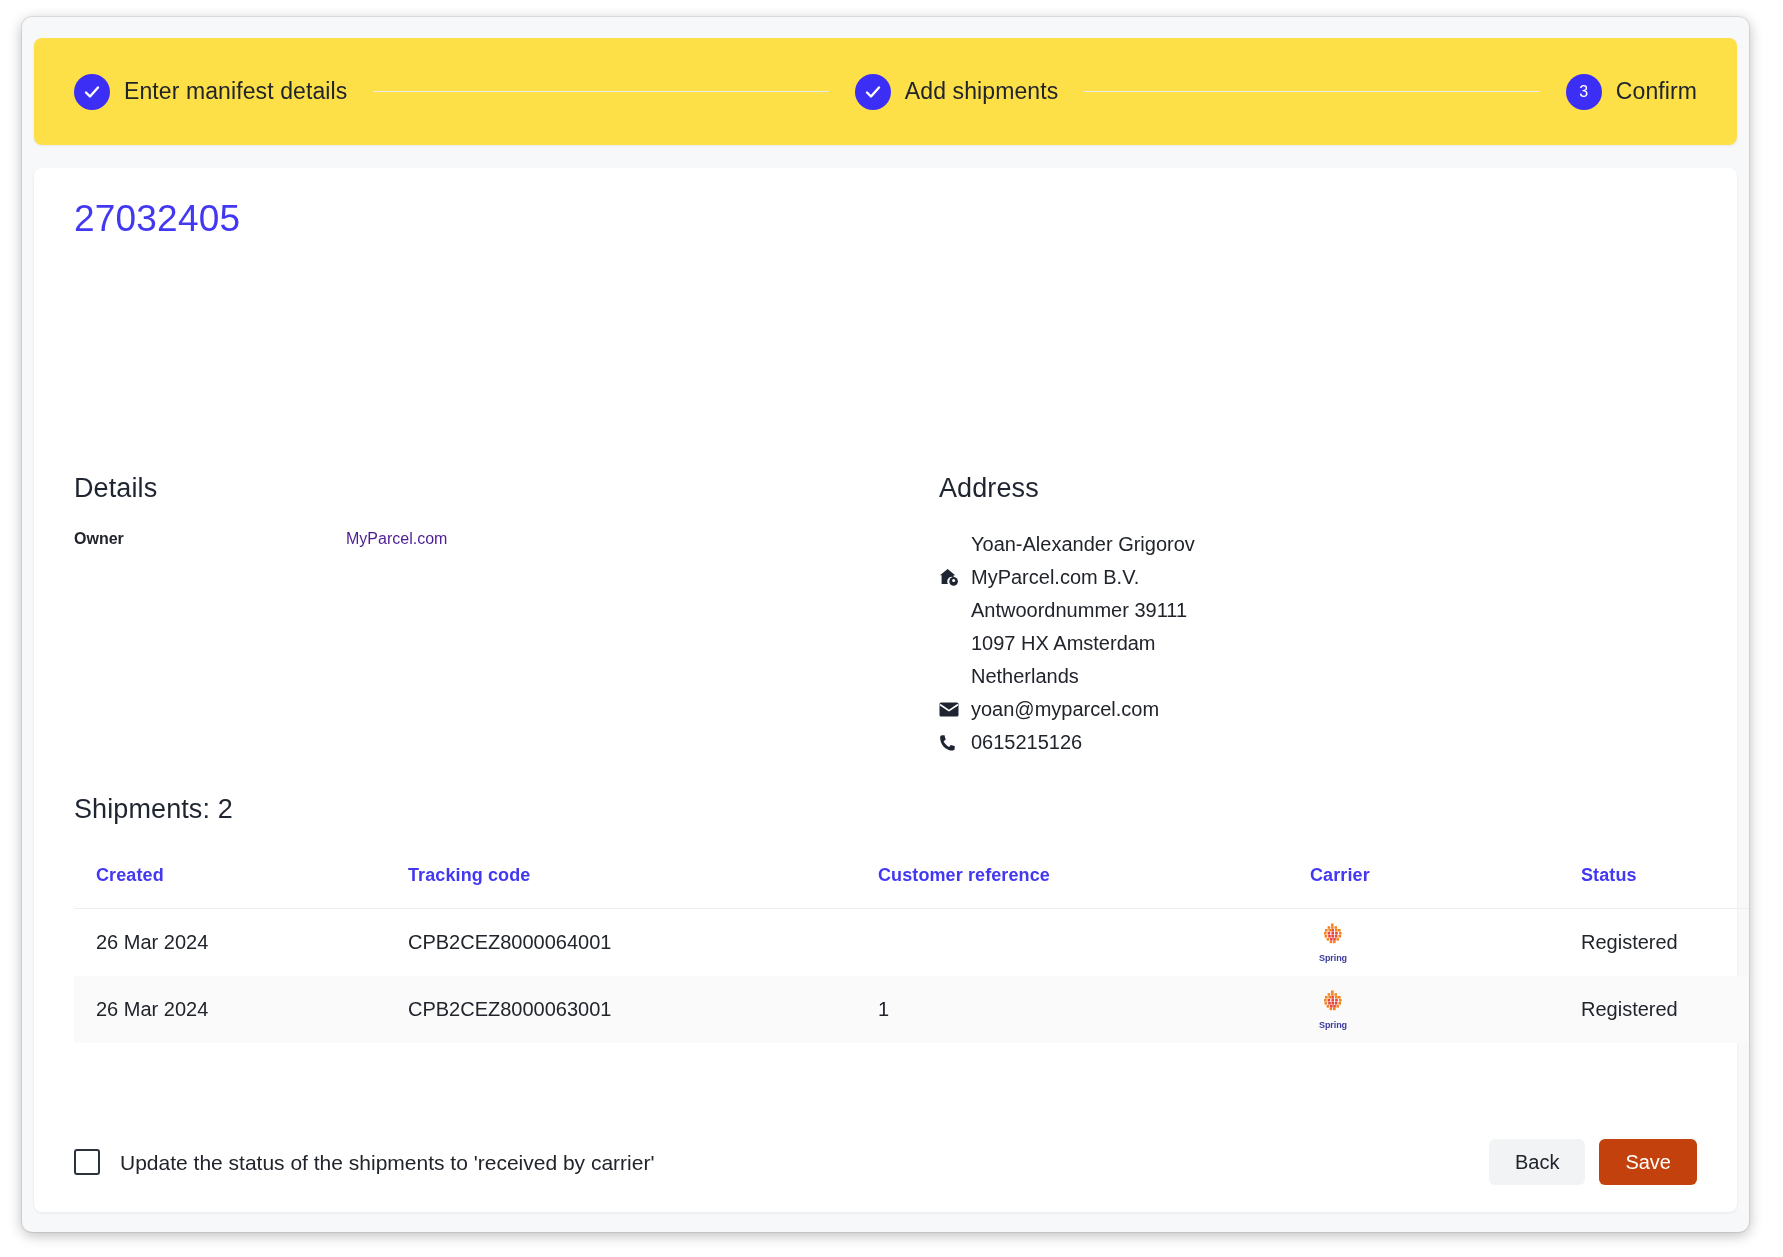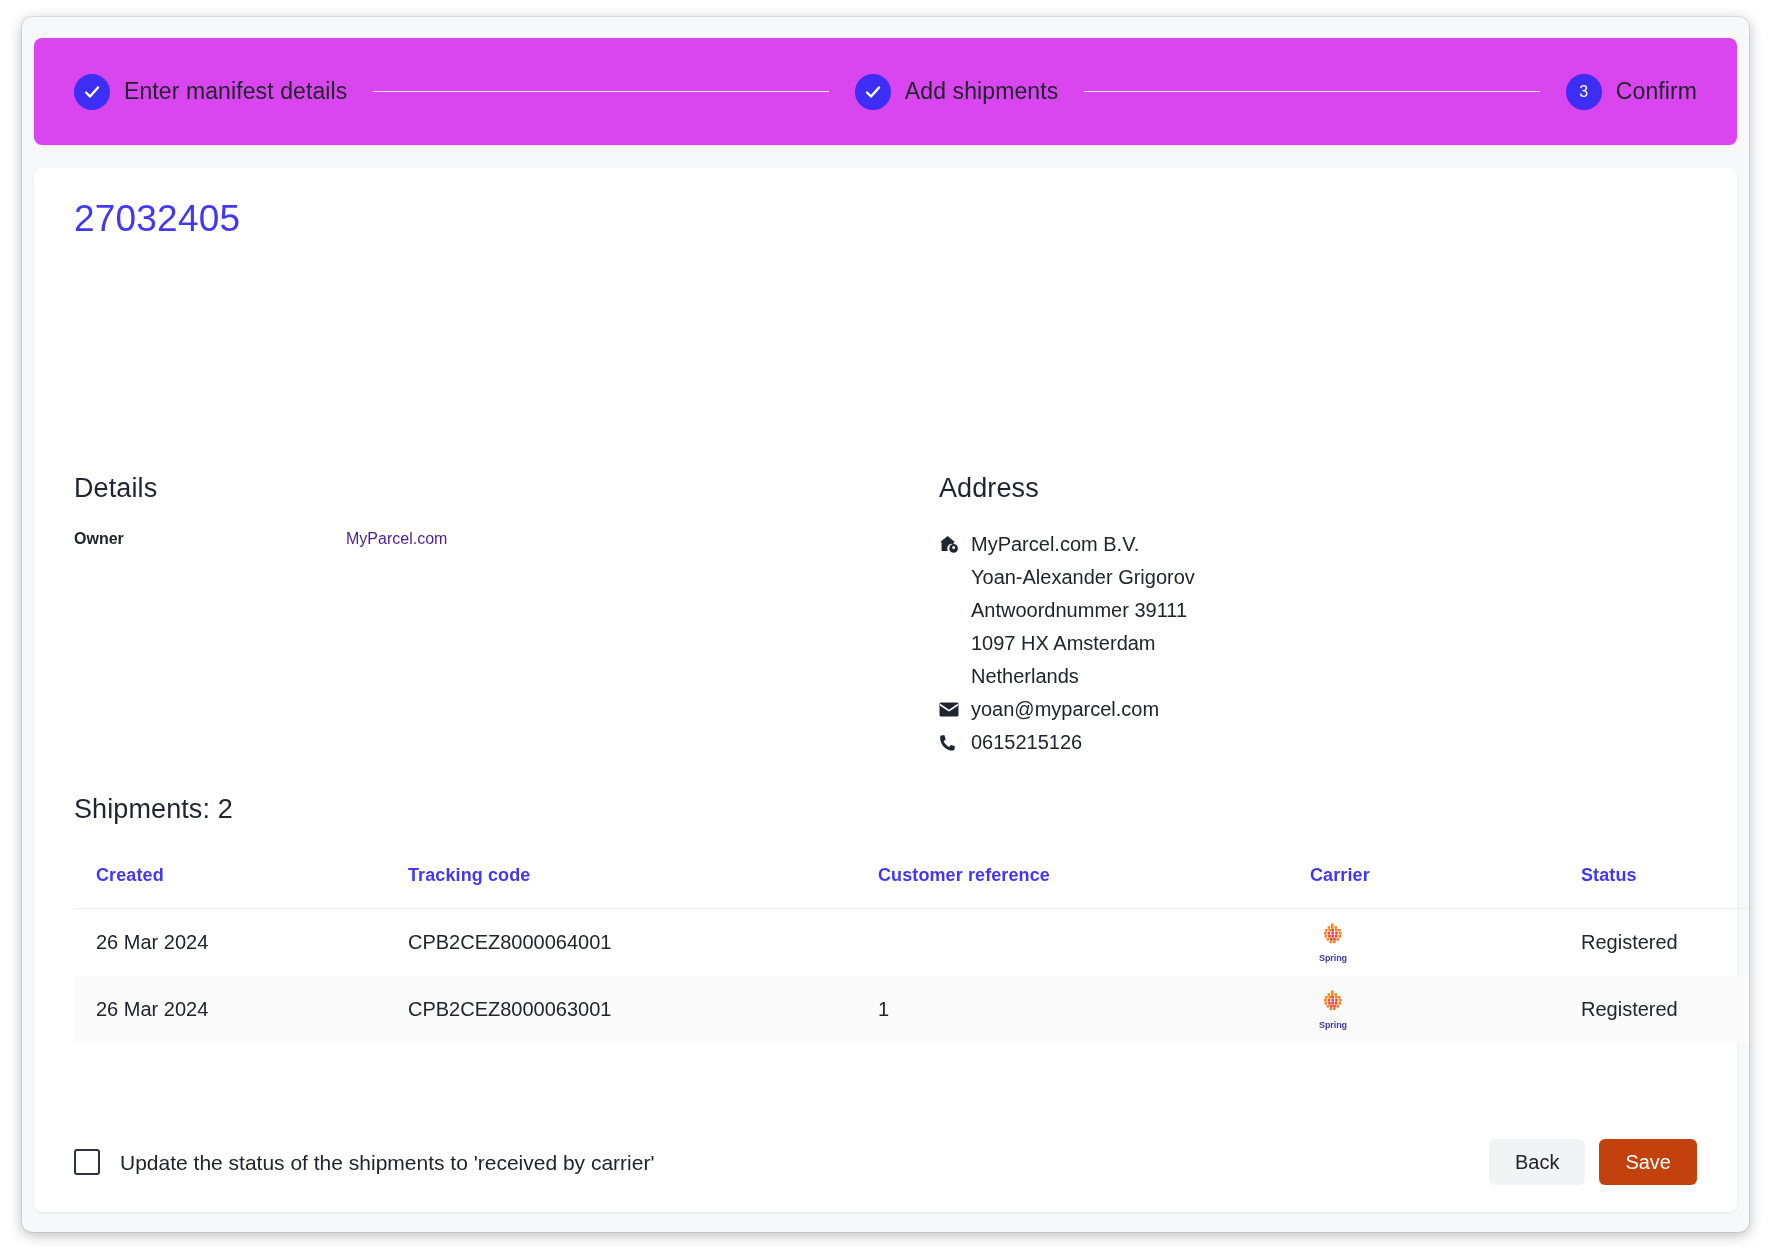--- a/index.html
+++ b/index.html
@@ -26,21 +26,21 @@
     overflow: hidden;
   }
 
   
   .stepper-card {
     position: absolute;
     left: 12px;
     top: 21px;
     width: 1703px;
     height: 107px;
-    background: #d946ef;
+    background: #fde047;
     border-radius: 8px;
     box-shadow: 0 1px 3px rgba(16,24,40,0.07);
   }
   .stepper {
     position: absolute;
     left: 0; right: 0;
     top: 0; bottom: 0;
     display: flex;
     align-items: center;
     padding: 0 40px;
@@ -319,37 +319,37 @@
     <div class="details-block">
       <div class="section-title">Details</div>
       <div class="detail-row">
         <div class="detail-key">Owner</div>
         <div class="detail-val">MyParcel.com</div>
       </div>
     </div>
 
     <div class="address-block">
       <div class="section-title">Address</div>
+
+      <div class="addr-line">
+        <span class="addr-ico"></span>
+        <span class="addr-text">Yoan-Alexander Grigorov</span>
+      </div>
 
       <div class="addr-line">
         <span class="addr-ico">
           <svg width="20" height="19" viewBox="0 0 20 19" aria-hidden="true">
             <path d="M8.6 1.0 L1.0 7.2 L2.6 7.2 L2.6 16.0 L9.0 16.0
                      A4.6 4.6 0 0 1 8.2 13.4 A4.6 4.6 0 0 1 14.6 9.2
                      L14.6 7.2 L16.2 7.2 Z" fill="#1f2530"></path>
             <circle cx="14.6" cy="13.4" r="4.3" fill="#1f2530"></circle>
             <circle cx="14.6" cy="12.6" r="1.5" fill="#ffffff"></circle>
           </svg>
         </span>
         <span class="addr-text">MyParcel.com B.V.</span>
-      </div>
-
-      <div class="addr-line">
-        <span class="addr-ico"></span>
-        <span class="addr-text">Yoan-Alexander Grigorov</span>
       </div>
 
       <div class="addr-line">
         <span class="addr-ico"></span>
         <span class="addr-text">Antwoordnummer 39111</span>
       </div>
 
       <div class="addr-line">
         <span class="addr-ico"></span>
         <span class="addr-text">1097 HX Amsterdam</span>

